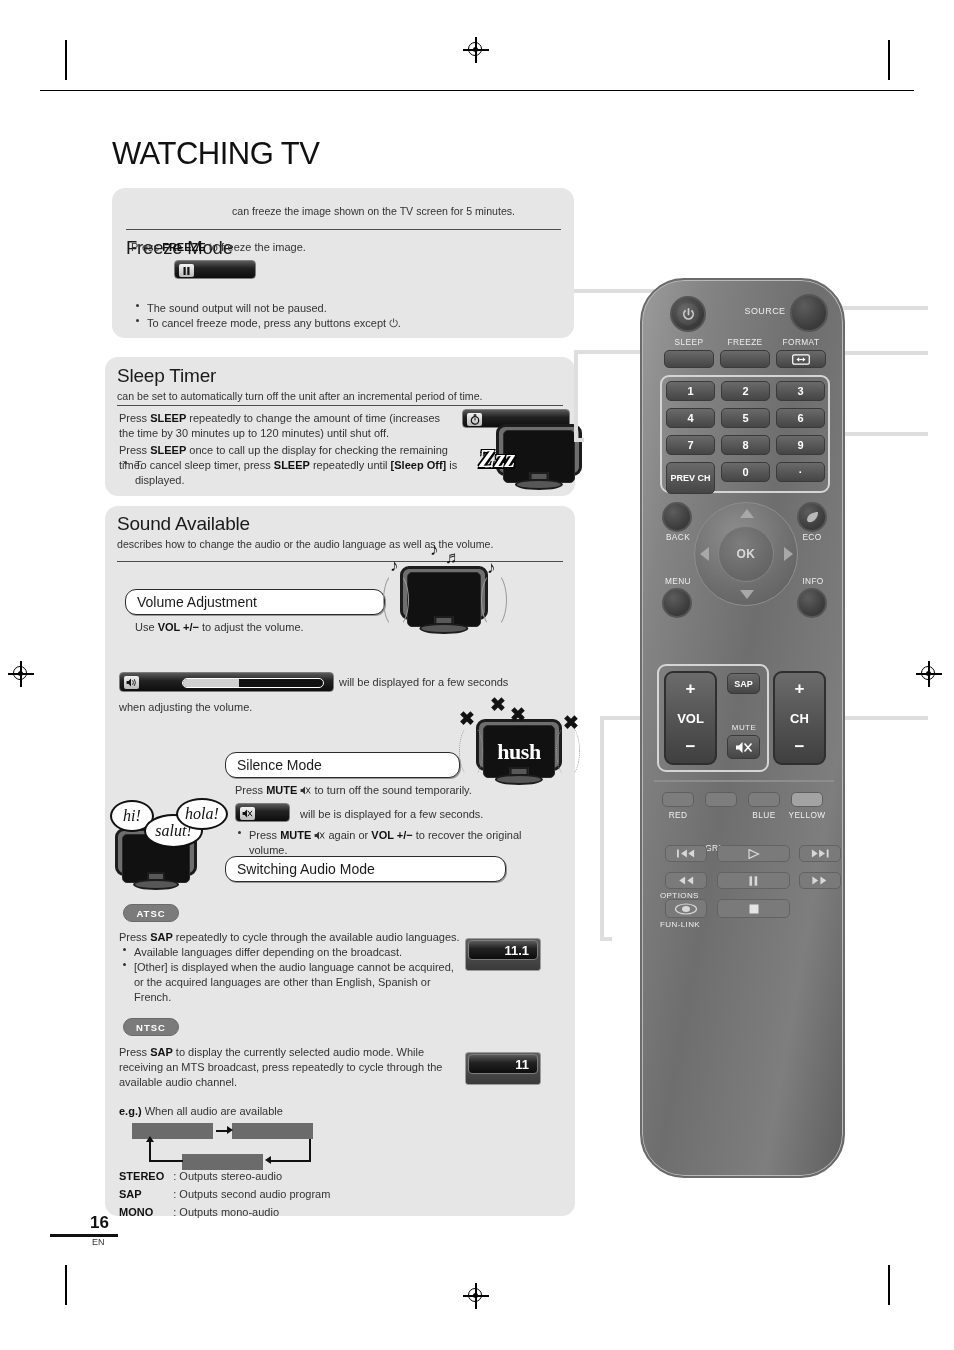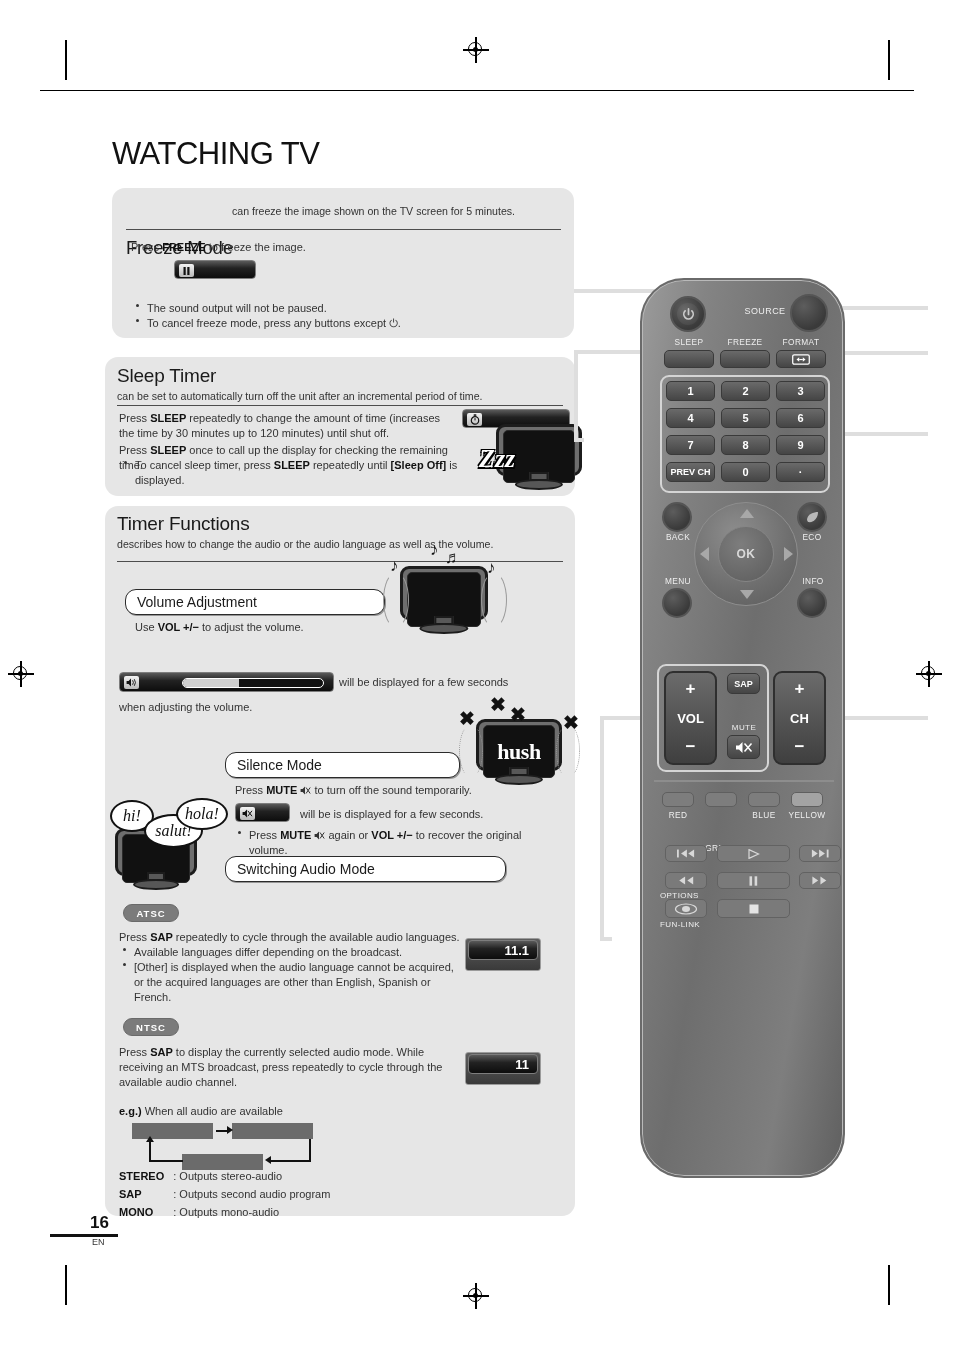--- a/index.html
+++ b/index.html
@@ -226,21 +226,21 @@
 
   <div class="tv" style="left:496px;top:424px;width:86px;height:66px;">
     <div class="case"></div>
       <div class="screen"></div>
       <div class="neck"></div>
       <div class="foot"></div>
   </div>
   <div class="zzz" style="left:479px;top:444px;">Zzz</div>
 
   <div class="card" style="left:105px;top:506px;width:470px;height:710px;">
-    <div class="head-title" style="position:absolute;left:12px;top:7px;font-size:19px;">Timer Functions</div>
+    <div class="head-title" style="position:absolute;left:12px;top:7px;font-size:19px;">Sound Available</div>
     <div class="head-sub" style="position:absolute;left:12px;top:32px;">describes how to change the audio or the audio language as well as the volume.</div>
     <div class="rule" style="left:12px;top:55px;width:446px;"></div>
 
     <div class="labelbar" style="left:20px;top:83px;width:260px;height:26px;">
       <span>Volume Adjustment</span>
     </div>
     <div class="body-txt" style="position:absolute;left:30px;top:114px;">
       <span>Use </span><span class="b">VOL +/−</span><span> to adjust the volume.</span>
     </div>
 
@@ -447,21 +447,21 @@
     <div class="rgroup" style="left:18px;top:95px;width:170px;height:118px;"></div>
     <div class="rbtn" style="left:24px;top:101px;width:49px;height:20px;">1</div>
     <div class="rbtn" style="left:79px;top:101px;width:49px;height:20px;">2</div>
     <div class="rbtn" style="left:134px;top:101px;width:49px;height:20px;">3</div>
     <div class="rbtn" style="left:24px;top:128px;width:49px;height:20px;">4</div>
     <div class="rbtn" style="left:79px;top:128px;width:49px;height:20px;">5</div>
     <div class="rbtn" style="left:134px;top:128px;width:49px;height:20px;">6</div>
     <div class="rbtn" style="left:24px;top:155px;width:49px;height:20px;">7</div>
     <div class="rbtn" style="left:79px;top:155px;width:49px;height:20px;">8</div>
     <div class="rbtn" style="left:134px;top:155px;width:49px;height:20px;">9</div>
-    <div class="rbtn" style="left:24px;top:182px;width:49px;height:20px;font-size:9px;">PREV CH</div>
+    <div class="rbtn" style="left:24px;top:182px;width:49px;height:32px;font-size:9px;">PREV CH</div>
     <div class="rbtn" style="left:79px;top:182px;width:49px;height:20px;">0</div>
     <div class="rbtn" style="left:134px;top:182px;width:49px;height:20px;">·</div>
 
     <div class="rpad" style="left:52px;top:222px;width:104px;height:104px;"></div>
     <div class="rok" style="left:76px;top:246px;width:56px;height:56px;">OK</div>
     <div class="rarrow" style="left:98px;top:229px;border-left:7px solid transparent;border-right:7px solid transparent;border-bottom:9px solid #a8a8a8;"></div>
     <div class="rarrow" style="left:98px;top:310px;border-left:7px solid transparent;border-right:7px solid transparent;border-top:9px solid #a8a8a8;"></div>
     <div class="rarrow" style="left:58px;top:267px;border-top:7px solid transparent;border-bottom:7px solid transparent;border-right:9px solid #a8a8a8;"></div>
     <div class="rarrow" style="left:142px;top:267px;border-top:7px solid transparent;border-bottom:7px solid transparent;border-left:9px solid #a8a8a8;"></div>
 

